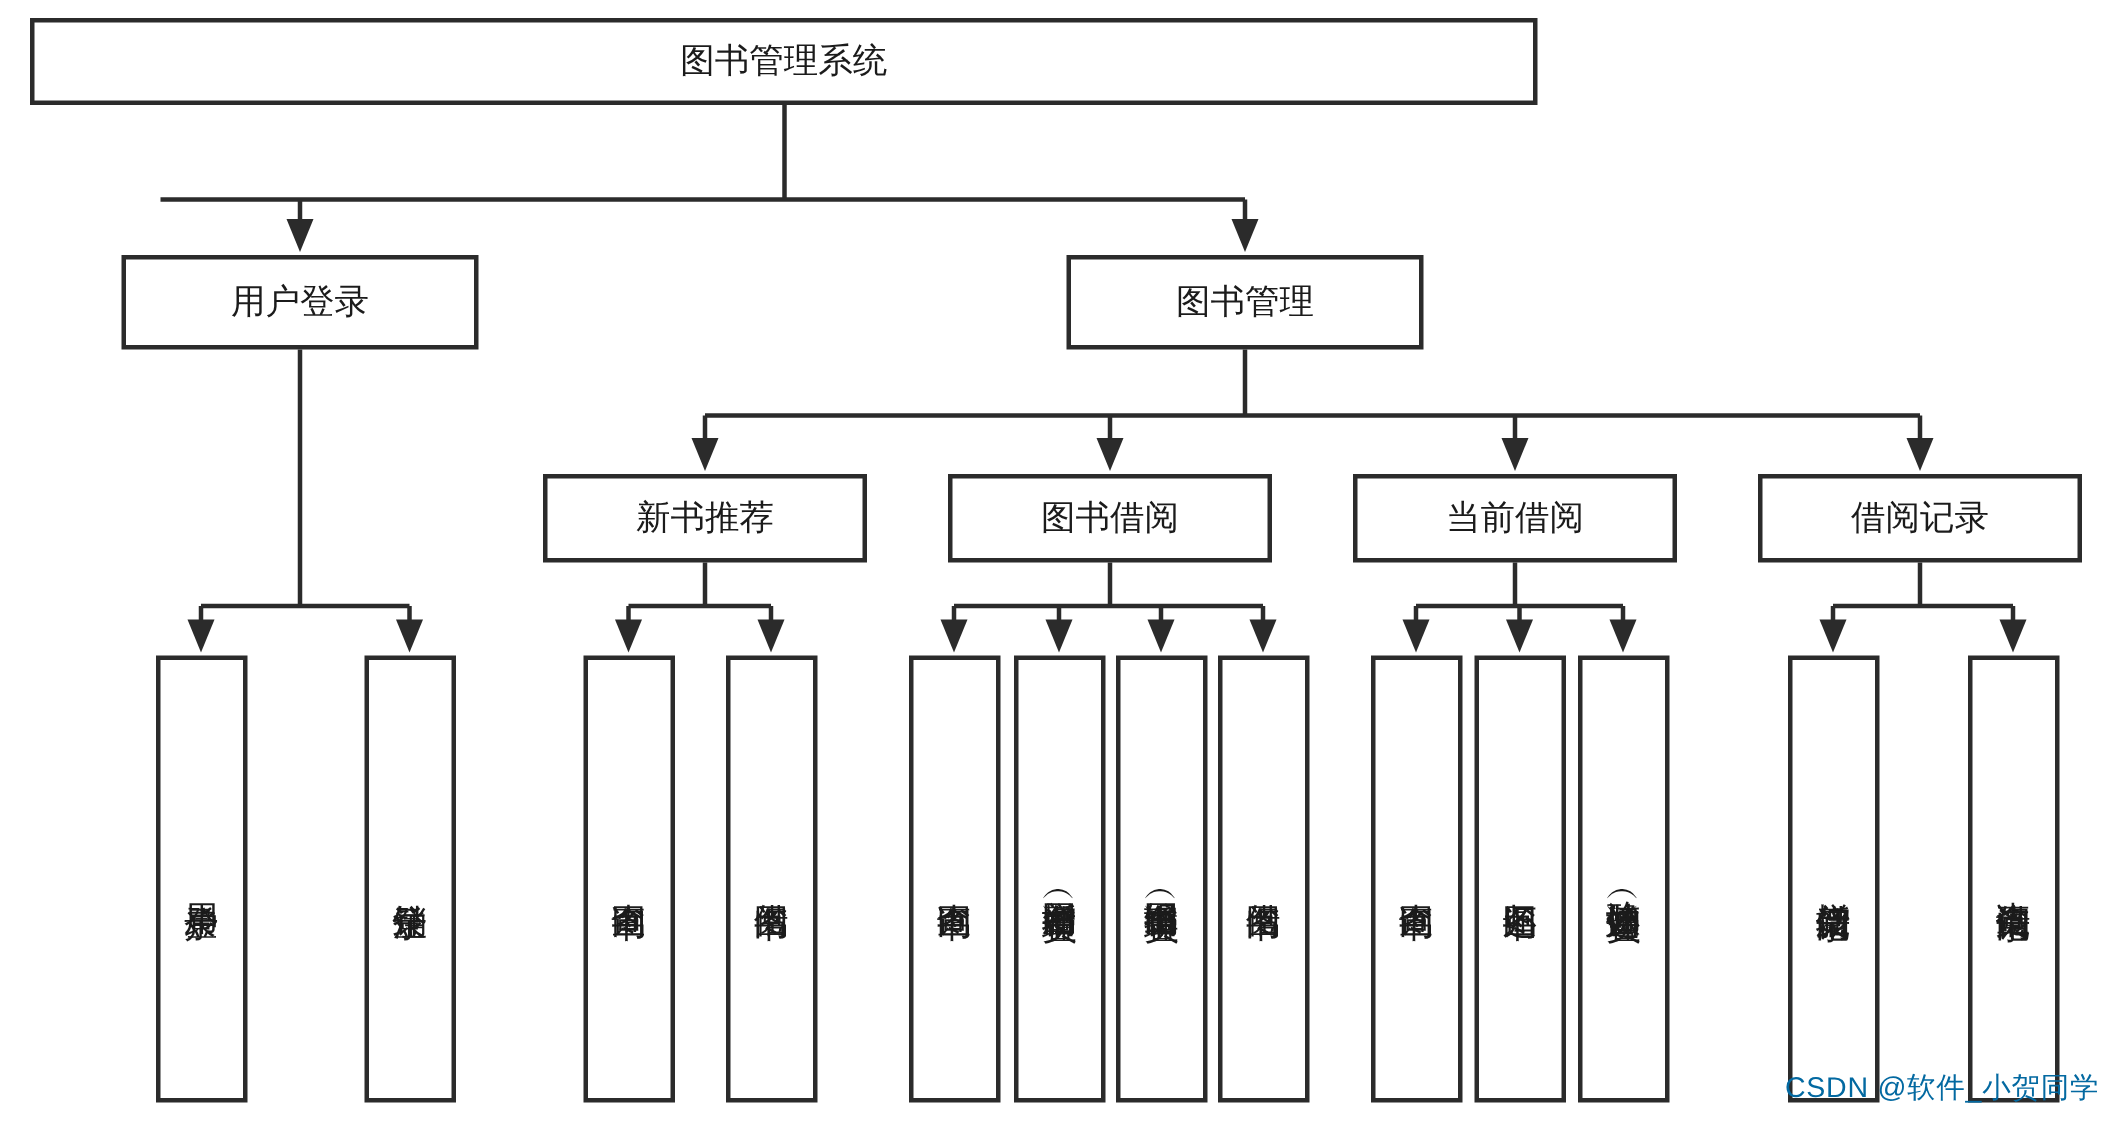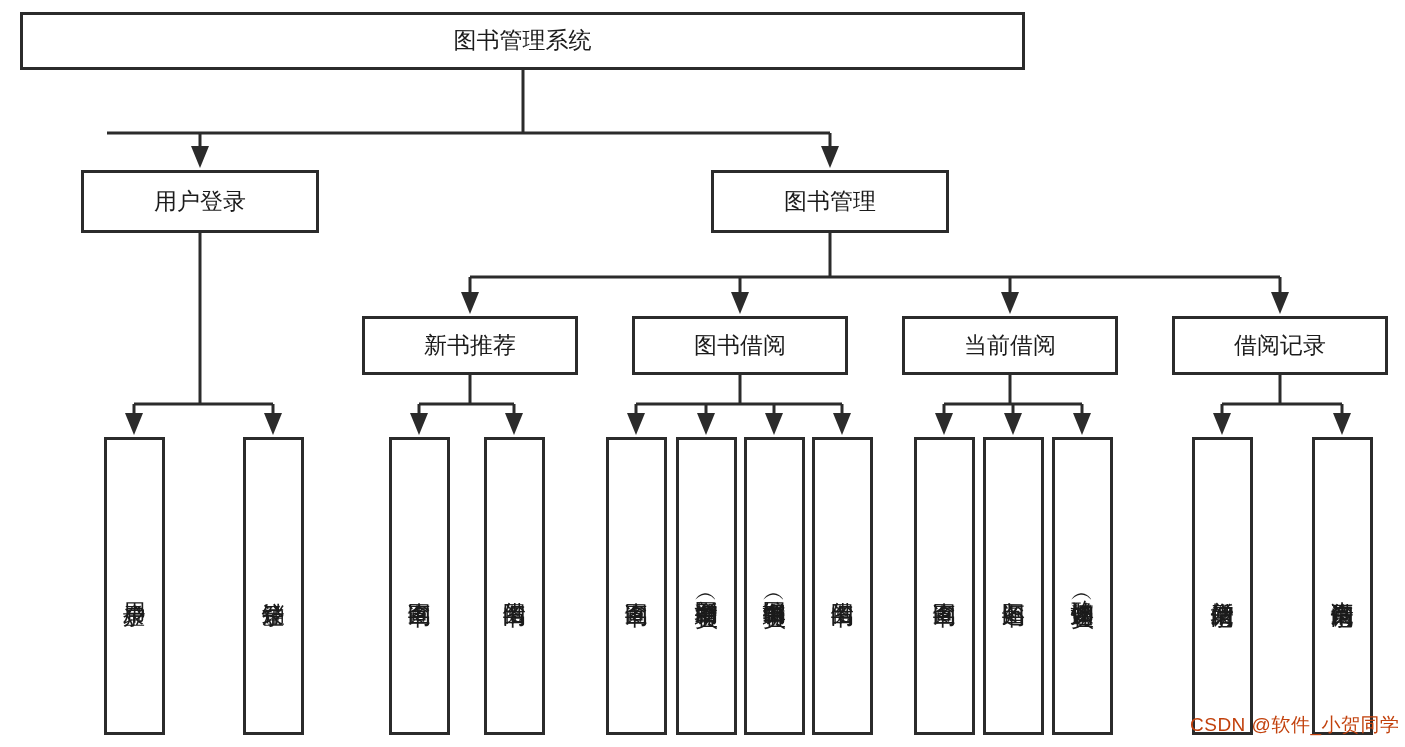--- a/index.html
+++ b/index.html
@@ -60,21 +60,21 @@
     font-size: 23px;
     line-height: 1.06;
     color: #1b1b1b;
     letter-spacing: 1px;
     font-family: "Liberation Sans", "DejaVu Sans", sans-serif;
     white-space: nowrap;
     pointer-events: none;
   }
   .watermark {
     position: absolute;
-    color: #c2410c;
+    color: #0369a1;
     font-size: 19px;
     font-family: "Liberation Sans", "DejaVu Sans", sans-serif;
     white-space: nowrap;
     left: 1190px;
     top: 712px;
     letter-spacing: 0.5px;
   }
 </style>
 </head>
 <body>

